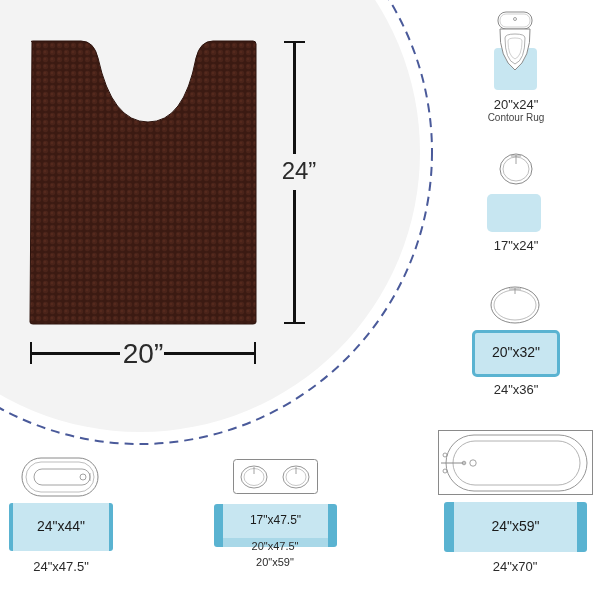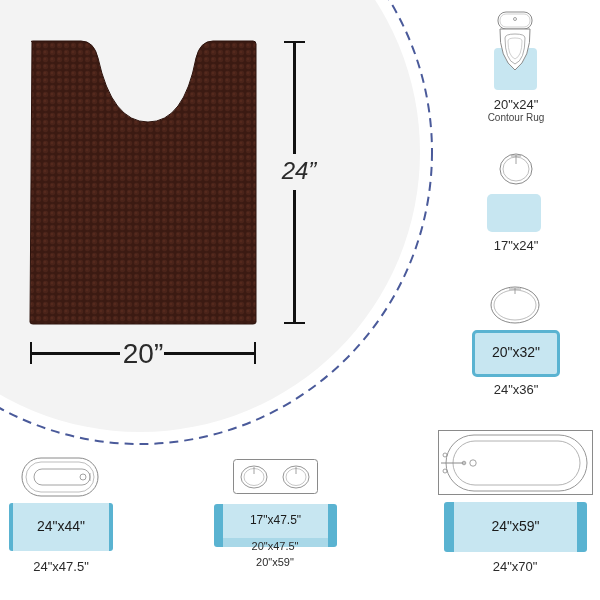--- a/index.html
+++ b/index.html
@@ -24,21 +24,21 @@
         <rect width="7" height="7" fill="#3b1a12"></rect>
         <circle cx="3.5" cy="3.5" r="2.7" fill="#4a2319"></circle>
         <circle cx="3" cy="3" r="1.2" fill="#55291d"></circle>
       </pattern>
     </defs>
     <path d="M32,42 Q30,41 33,41 L81,41 Q94,41 98,58 Q112,122 148,122 Q184,122 196,58 Q200,41 213,41 L253,41 Q256,41 256,44 L256,322 Q256,324 253,324 L33,324 Q30,324 30,322 Z" fill="url(#chenille)" stroke="#2c120c" stroke-width="1"></path>
   </svg>
 
   <div class="abs" style="left:284px;top:41px;width:21px;height:2px;background:#111"></div>
   <div class="abs" style="left:293px;top:41px;width:3px;height:113px;background:#111"></div>
-  <div class="lbl" style="left:274px;top:157px;width:50px;font-size:24px;font-style:italic;">24”</div>
+  <div class="lbl" style="left:274px;top:157px;width:50px;font-size:24px;">24”</div>
   <div class="abs" style="left:293px;top:190px;width:3px;height:133px;background:#111"></div>
   <div class="abs" style="left:284px;top:322px;width:21px;height:2px;background:#111"></div>
 
   <div class="abs" style="left:30px;top:342px;width:2px;height:22px;background:#111"></div>
   <div class="abs" style="left:30px;top:352px;width:90px;height:3px;background:#111"></div>
   <div class="lbl" style="left:118px;top:338px;width:50px;font-size:28px;">20”</div>
   <div class="abs" style="left:164px;top:352px;width:92px;height:3px;background:#111"></div>
   <div class="abs" style="left:254px;top:342px;width:2px;height:22px;background:#111"></div>
 </div>
 

